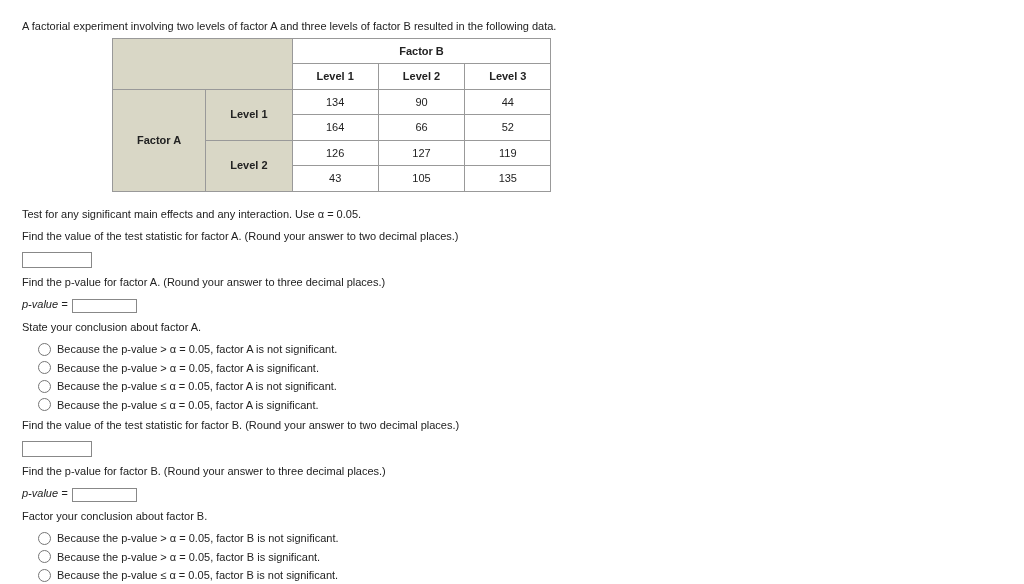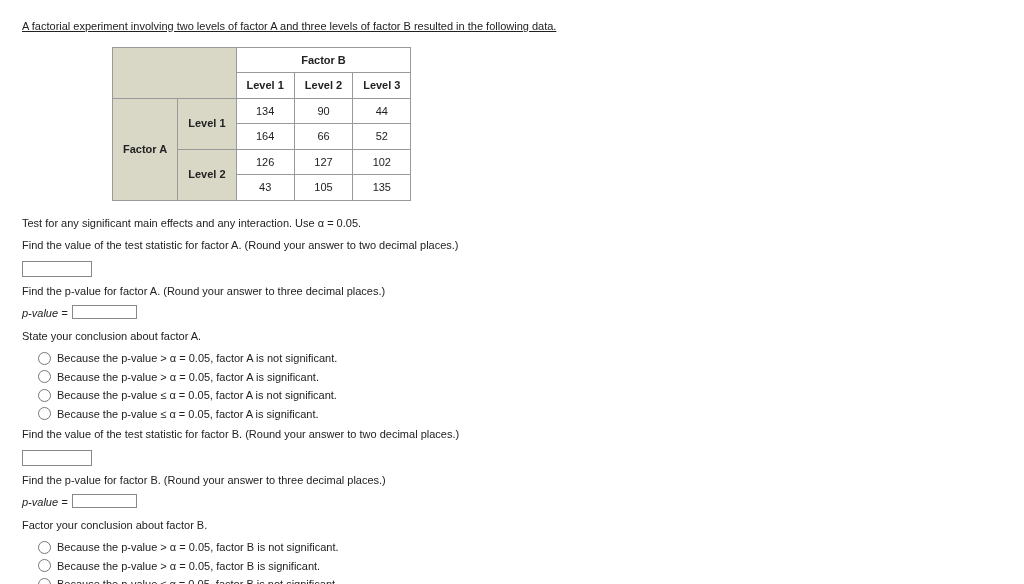--- a/index.html
+++ b/index.html
@@ -1,31 +1,31 @@
 <!DOCTYPE html>
 <html><head>
   <meta charset="utf-8">
   <style>
     * { box-sizing: border-box; margin: 0; padding: 0; }
     body { font-family: Arial, Helvetica, sans-serif; font-size: 11px; color: #222; padding: 18px 22px; background: #fff; line-height: 1.5; }
-    .intro { margin-bottom: 12px; text-decoration: underline; }
+    .intro { margin-bottom: 3px; }
     table.data { border-collapse: collapse; margin-left: 90px; margin-bottom: 14px; }
-    table.data td, table.data th { border: 1px solid #999; padding: 4px 10px; text-align: center; font-size: 11px; height: 22px; }
+    table.data td, table.data th { border: 1px solid #999; padding: 4px 24px; text-align: center; font-size: 11px; height: 22px; }
     .fb-header { font-weight: bold; background: #fff; }
     .level-h { font-weight: bold; background: #fff; }
     .shade { background: #d9d7c6; font-weight: bold; }
     .shade-blank { background: #d9d7c6; }
     .q { margin-bottom: 6px; }
     .input-box { display: inline-block; border: 1px solid #888; width: 70px; height: 16px; vertical-align: middle; background: #fff; }
     .input-box-sm { display: inline-block; border: 1px solid #888; width: 65px; height: 14px; vertical-align: middle; background: #fff; margin-left: 2px;}
     .italic { font-style: italic; }
     .radio-group { margin-left: 16px; }
     .radio-item { margin: 2px 0; display: flex; align-items: center; gap: 6px; }
     input[type="radio"] { margin: 0; }
-    .pv-line { display:flex; align-items: flex-start; gap: 2px; }
+    .pv-line { display:flex; align-items: flex-end; gap: 2px; }
   </style>
 </head>
 <body>
 
 <div class="intro">A factorial experiment involving two levels of factor A and three levels of factor B resulted in the following data.</div>
 
 <table class="data">
   <tbody>
       <tr>
     <td class="shade-blank" colspan="2" rowspan="2"></td>
@@ -45,21 +45,21 @@
   </tr>
   <tr>
     <td>164</td>
     <td>66</td>
     <td>52</td>
   </tr>
   <tr>
     <td class="shade" rowspan="2">Level 2</td>
     <td>126</td>
     <td>127</td>
-    <td>102</td>
+    <td>119</td>
   </tr>
   <tr>
     <td>43</td>
     <td>105</td>
     <td>135</td>
   </tr>
 </tbody>
   </table>
 
 <div class="q">Test for any significant main effects and any interaction. Use α = 0.05.</div>

